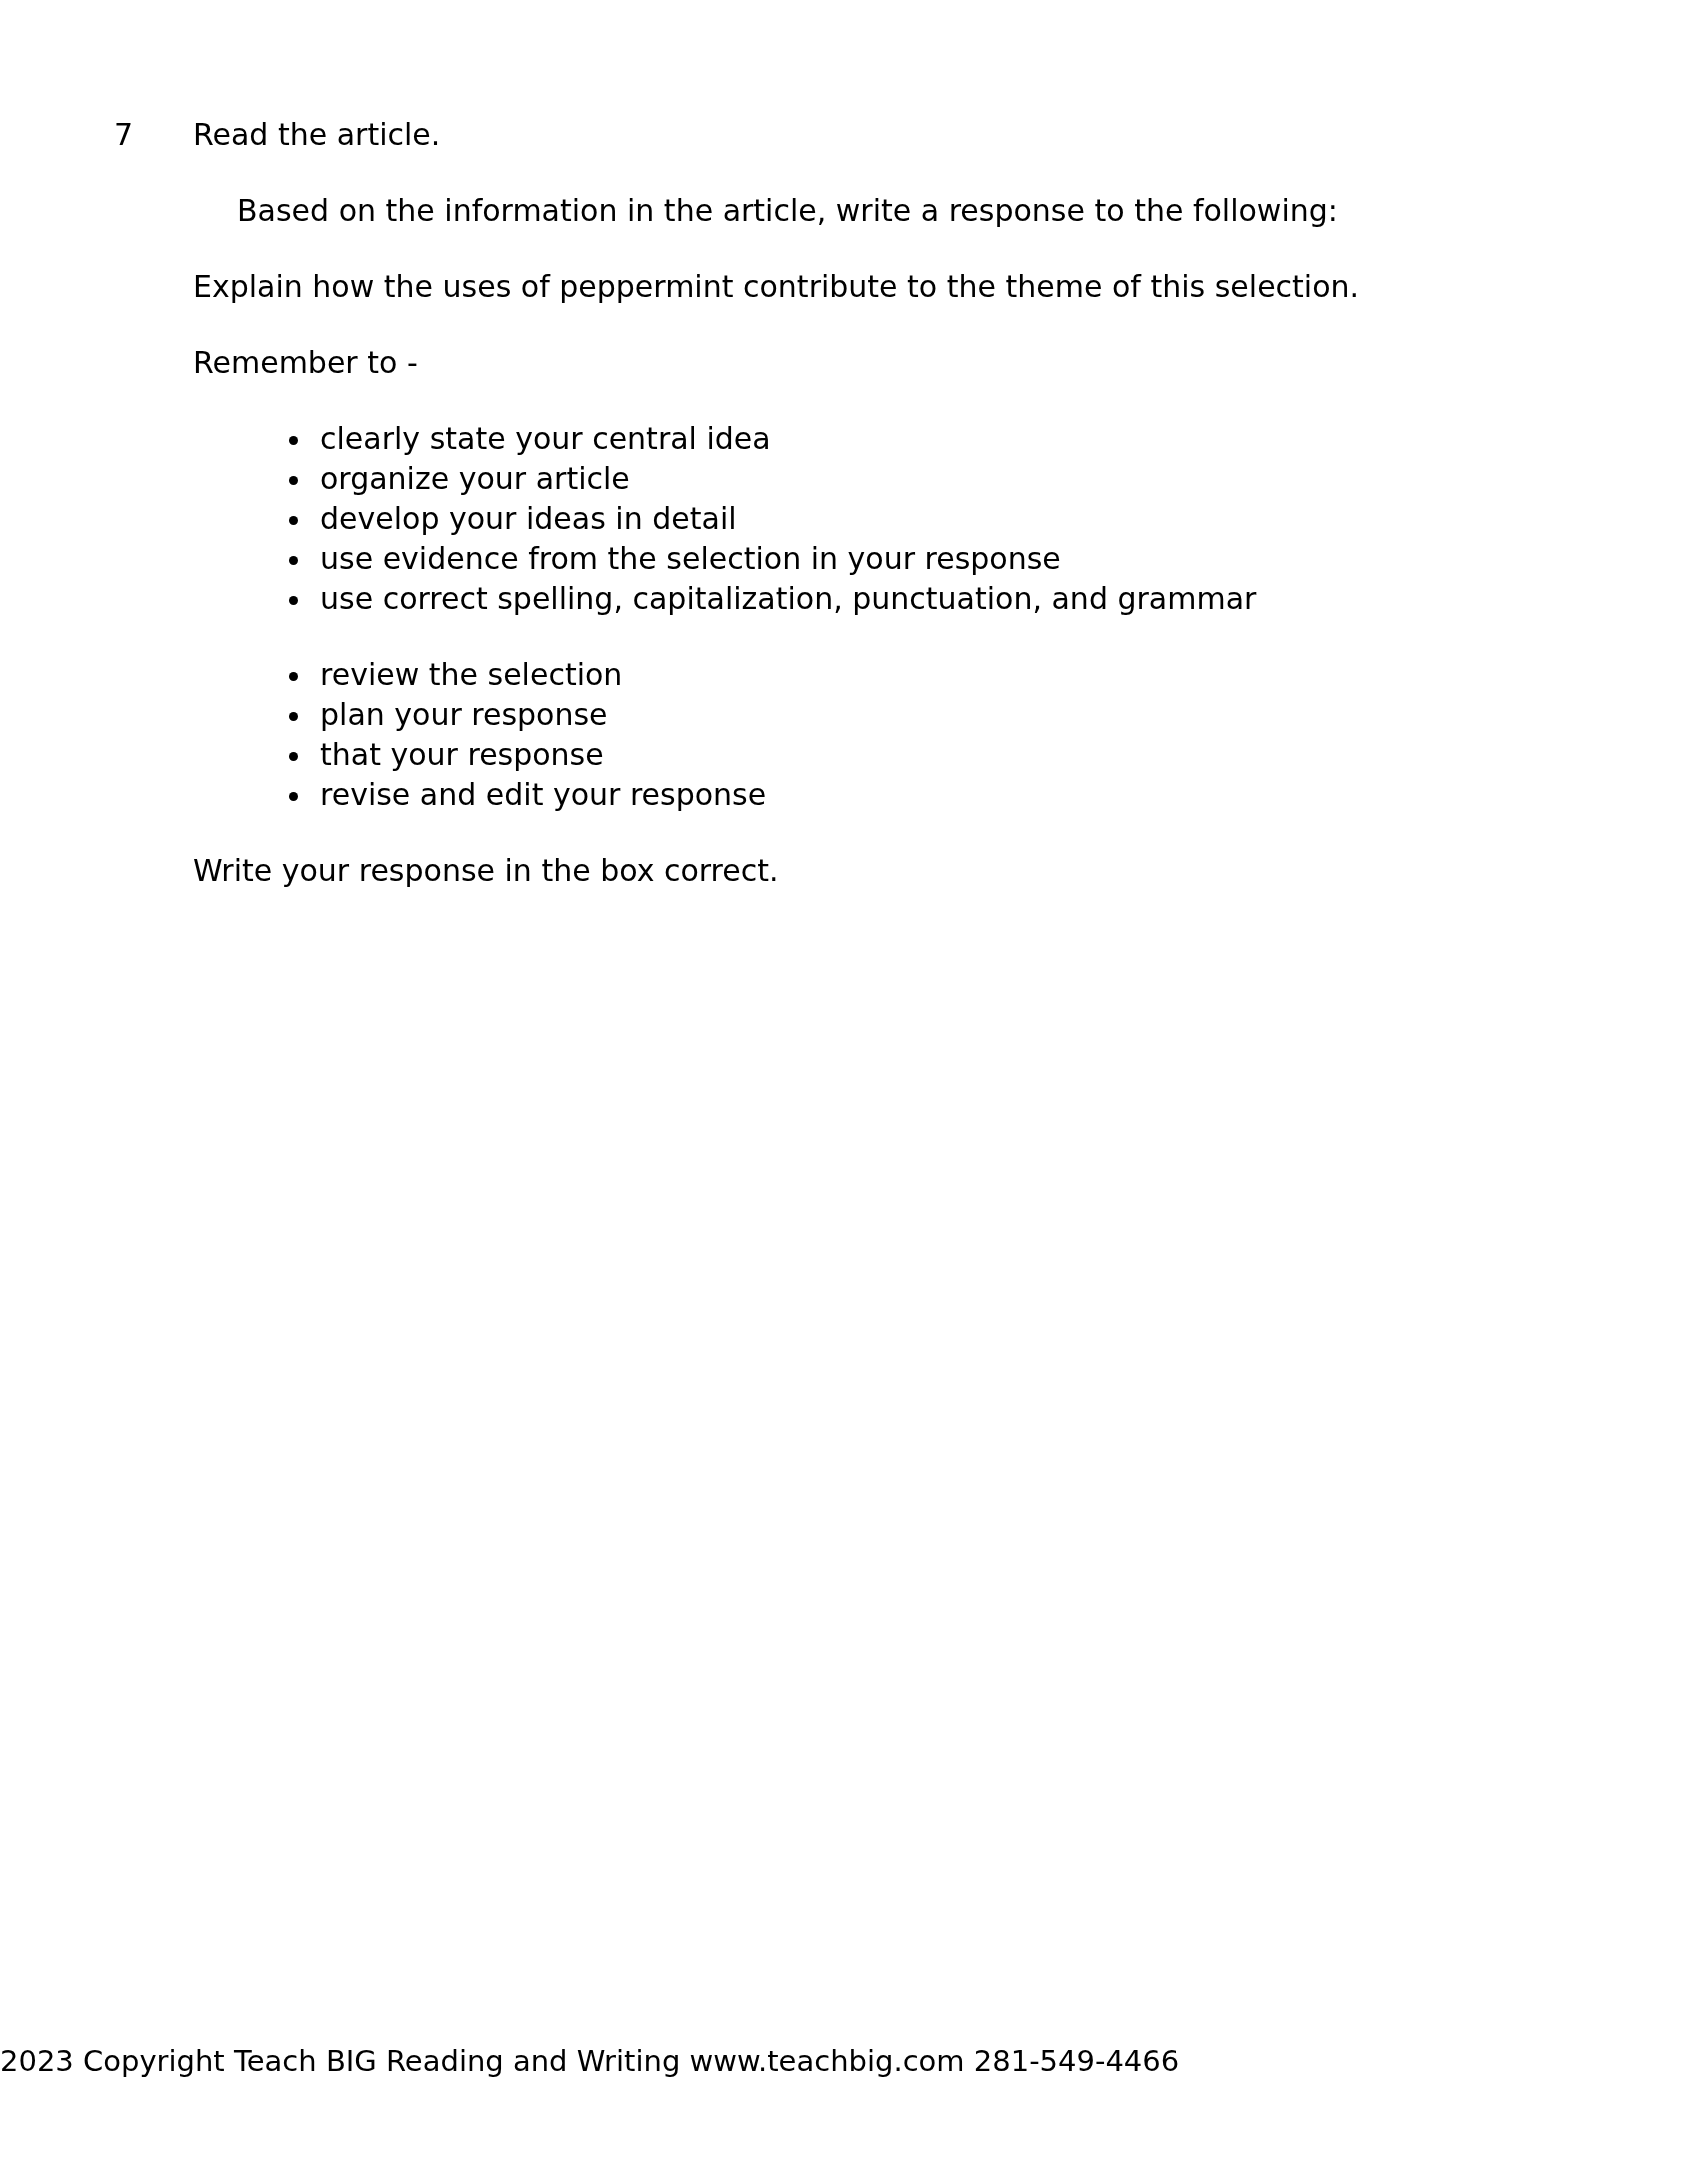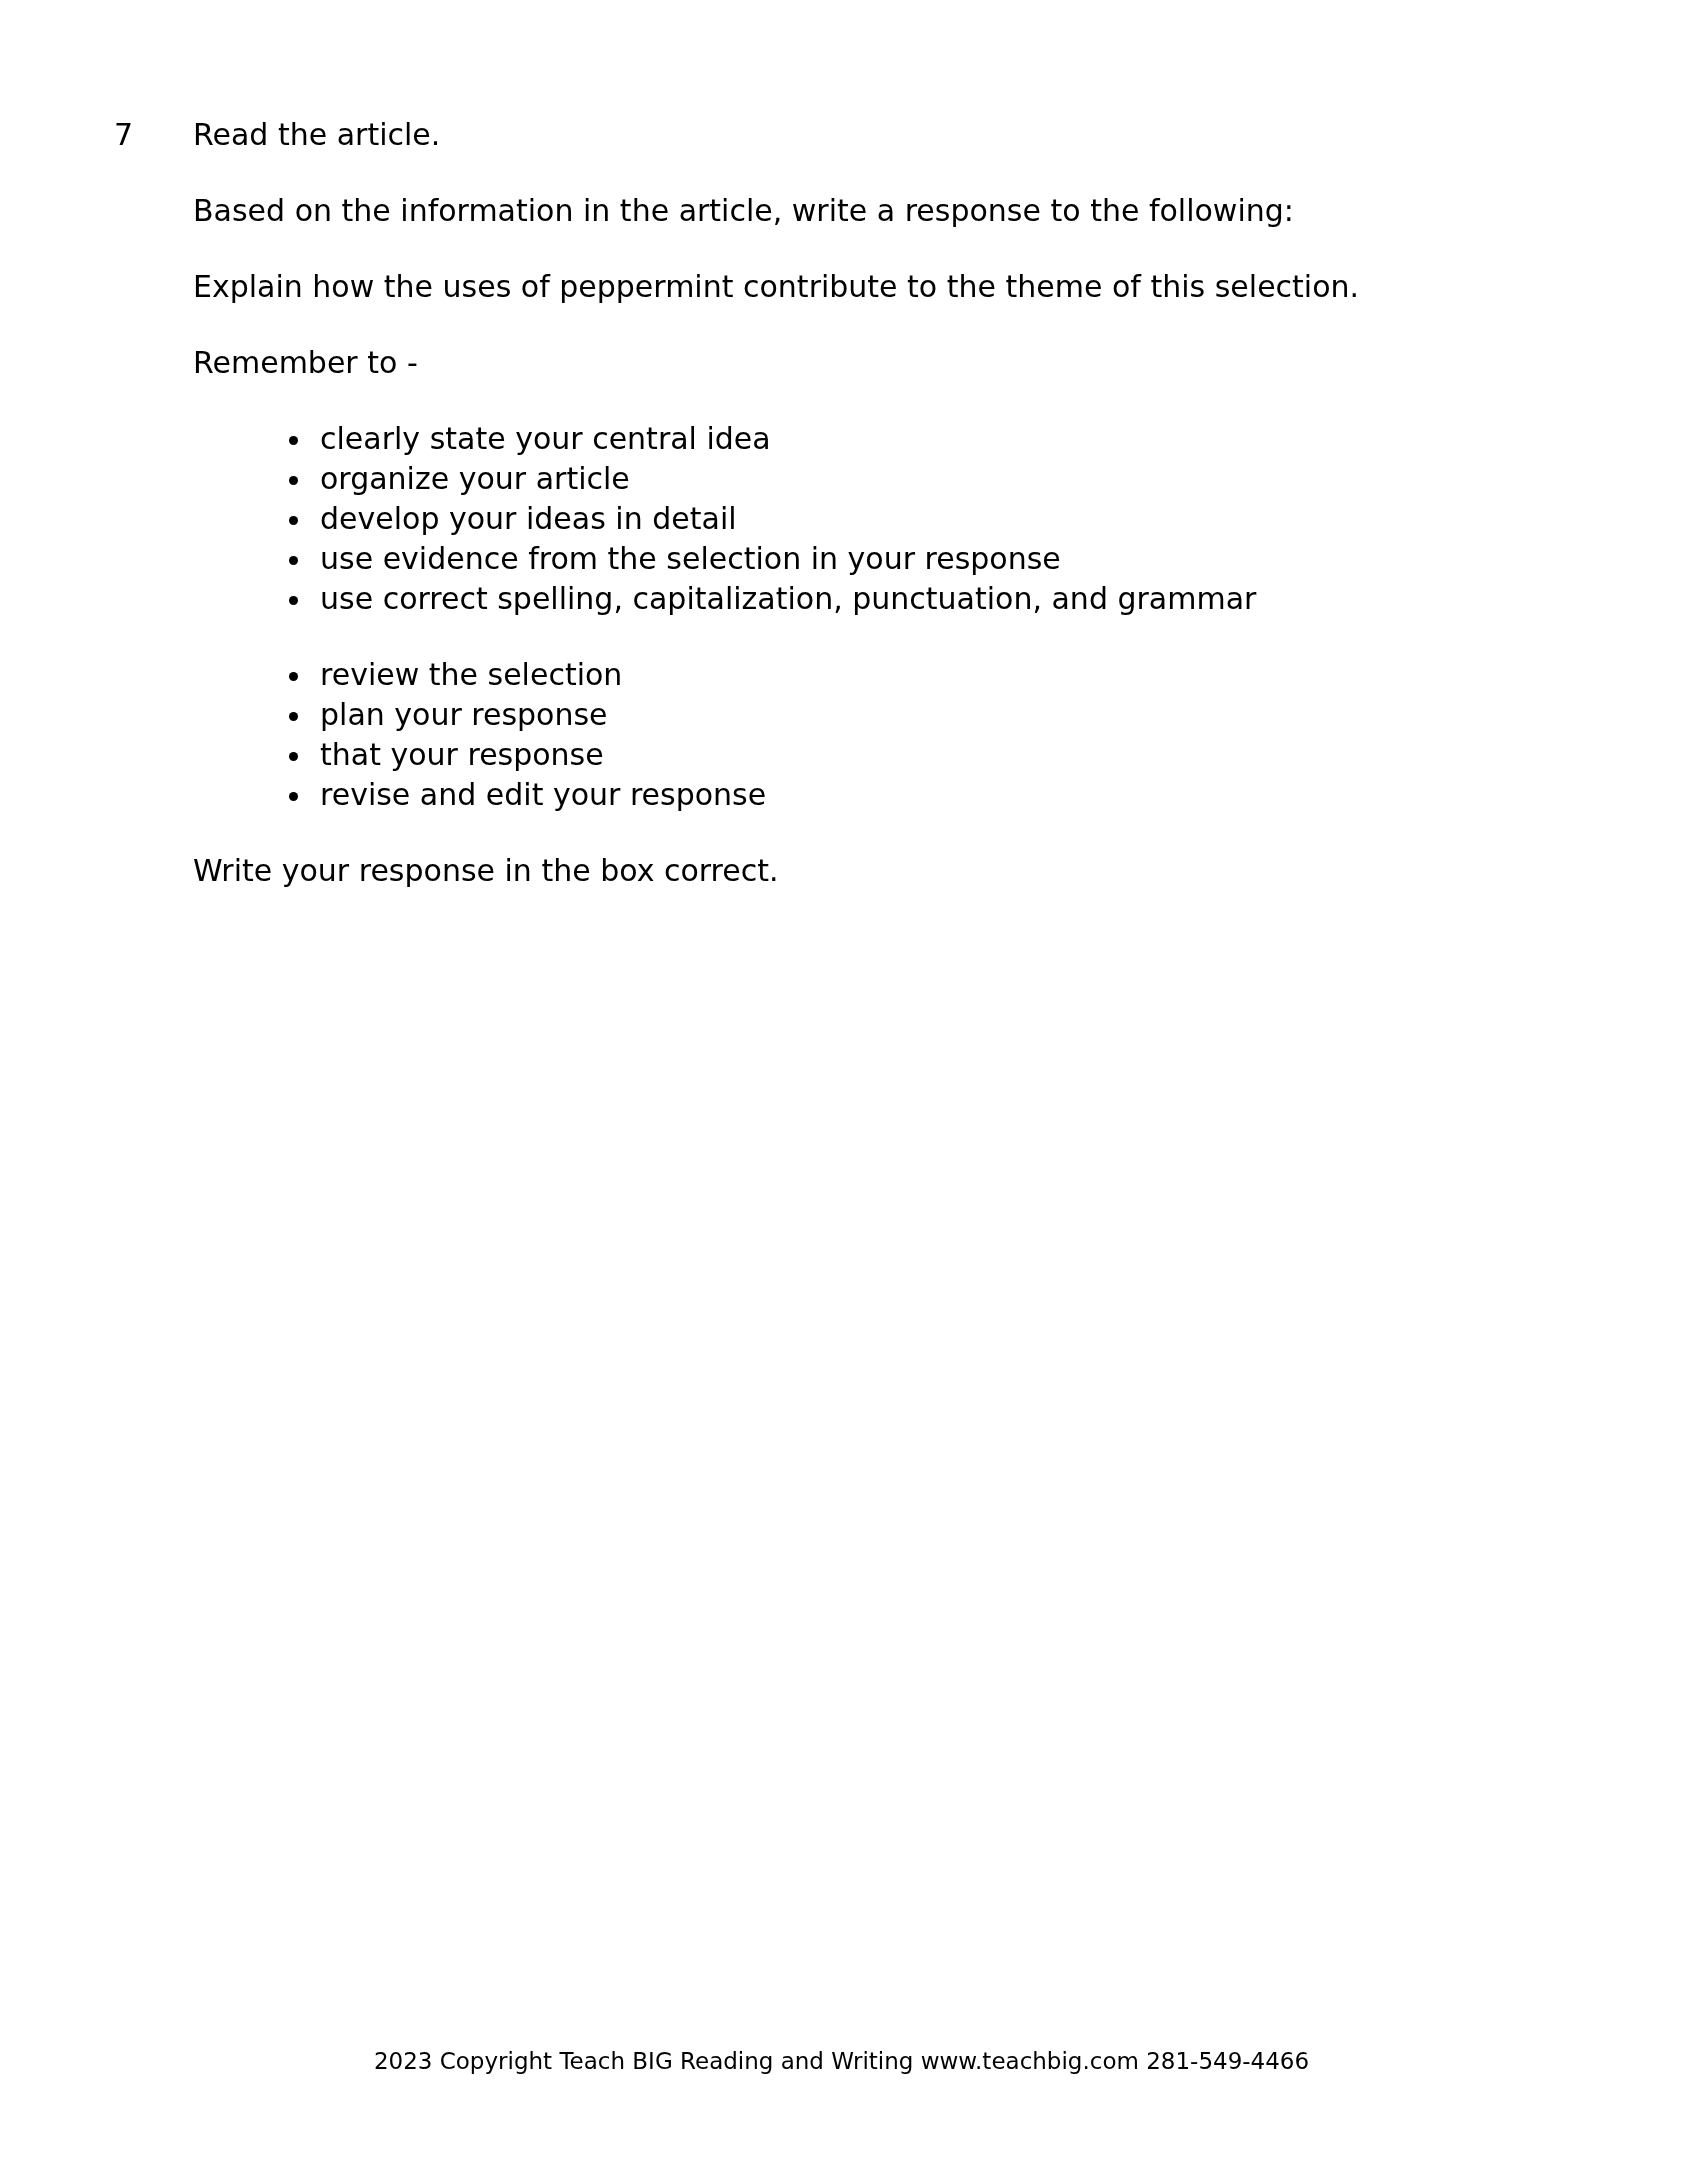--- a/index.html
+++ b/index.html
@@ -34,37 +34,38 @@
   }
   .qbody {
     margin-left: 79px;
     width: 1348px;
   }
   .qbody p {
     margin: 36px 0;
   }
   .qbody p:first-child {
     margin-top: 36px;
+    margin-left: 44px;
   }
   ul.prompt-list {
     margin: 36px 0;
     padding-left: 121px;
     list-style: disc;
   }
   ul.prompt-list li {
     line-height: 40px;
     padding-left: 6px;
   }
   .footer {
     position: absolute;
     left: 0;
     right: 0;
     top: 2041px;
-    text-align: center;
-    font-size: 23px;
+    text-align: left;
+    font-size: 29px;
     line-height: 40px;
   }
 </style>
 </head>
 <body>
 
 <div class="page">
   <div class="content">
 
     <div class="question-header">

